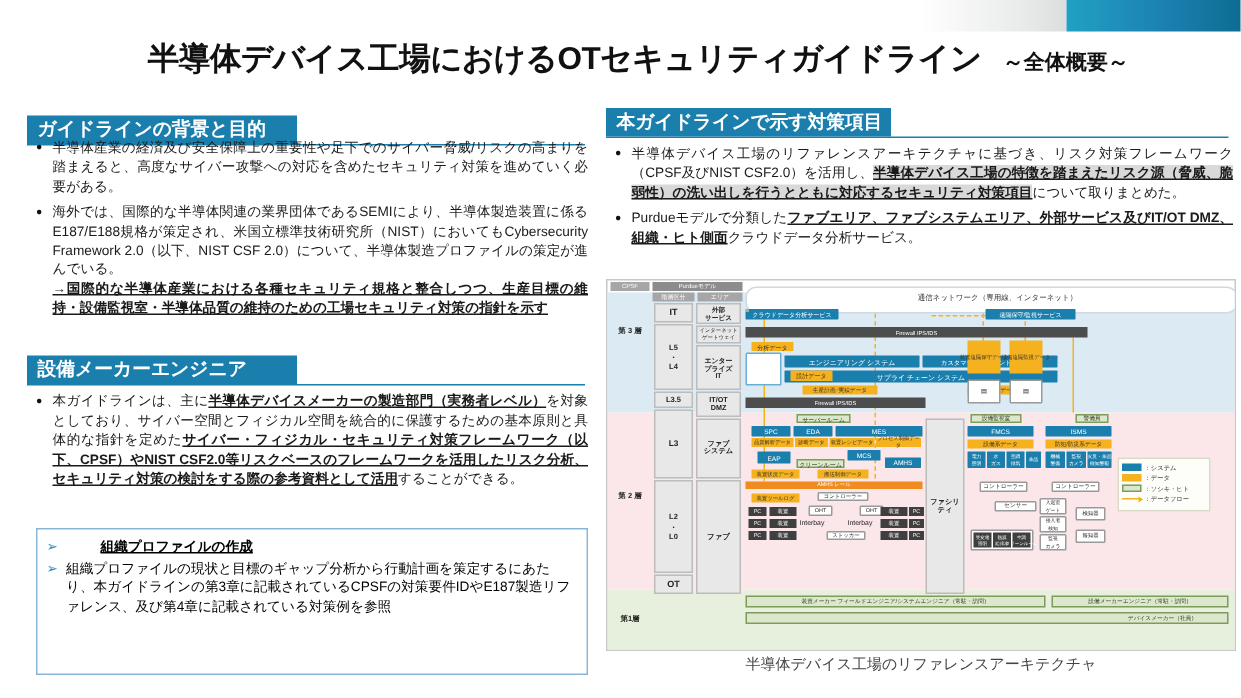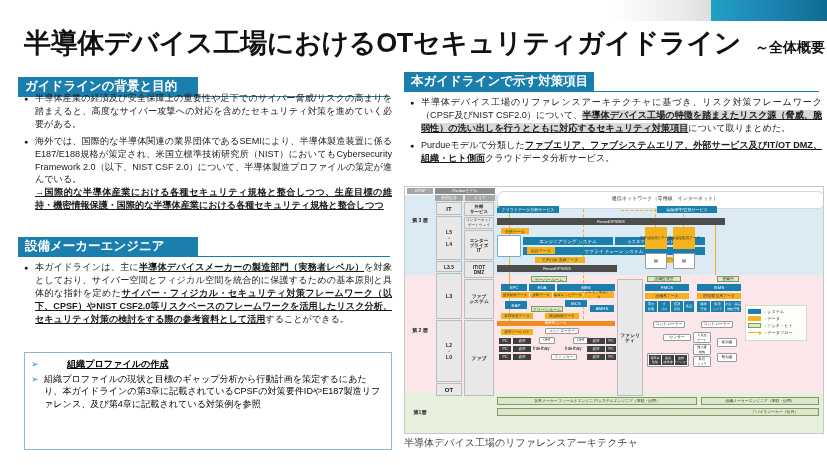--- a/index.html
+++ b/index.html
@@ -13,21 +13,21 @@
   
   #top-deco{position:absolute;top:0;left:0;width:827px;height:21px;}
   #top-deco .grad-grey{position:absolute;top:0;left:614px;width:97px;height:21px;
       background:linear-gradient(90deg,#ffffff 0%,#e9eaea 70%,#dcdddd 100%);}
   #top-deco .grad-blue{position:absolute;top:0;left:711px;width:116px;height:21px;
       background:linear-gradient(90deg,#21a0c4 0%,#1b7fae 60%,#0d6c92 100%);}
 
   
   #title{position:absolute;top:25px;left:0;width:827px;text-align:center;
       font-weight:bold;color:#111;white-space:nowrap;}
-  #title .main{font-size:27px;letter-spacing:-0.3px;margin-left:24px;}
+  #title .main{font-size:21px;letter-spacing:-0.3px;margin-left:24px;}
   #title .sub{font-size:14px;margin-left:14px;}
 
   
   .sec-head{position:absolute;height:19px;background:#1b7fae;color:#fff;
       font-size:12.5px;font-weight:bold;line-height:19px;padding-left:7px;
       box-sizing:border-box;}
   .sec-rule{position:absolute;height:1px;background:#1b7fae;}
 
   
   .bullet-list{position:absolute;font-size:9.1px;color:#1a1a1a;line-height:1.42;}
@@ -100,21 +100,21 @@
   #legend .sw.sys{background:#1b7fae;}
   #legend .sw.dat{background:#f5b11e;}
   #legend .sw.org{background:#dce8cd;border:0.6px solid #7f9c5c;box-sizing:border-box;}
   #legend .sw.flow{background:transparent;border-top:1px solid #f5b11e;height:0;
       position:relative;}
   #legend .sw.flow:after{content:"";position:absolute;right:-1px;top:-2px;
       border-left:3px solid #f5b11e;border-top:2px solid transparent;
       border-bottom:2px solid transparent;}
 
   #diagram-caption{position:absolute;top:436px;left:404px;width:420px;
-      text-align:left;font-size:10px;color:#444;}
+      text-align:center;font-size:10px;color:#444;}
 </style>
 </head>
 <body>
 
 <div id="top-deco">
   <div class="grad-grey"></div>
   <div class="grad-blue"></div>
 </div>
 
 <div id="title">
@@ -125,21 +125,21 @@
 <div class="sec-rule" style="left:18px;top:96px;width:372px;"></div>
 
 <div class="bullet-list" style="left:24px;top:92px;width:368px;">
   <div class="bl-item">
     <span class="dot">●</span>
     <span class="txt">半導体産業の経済及び安全保障上の重要性や足下でのサイバー脅威/リスクの高まりを踏まえると、高度なサイバー攻撃への対応を含めたセキュリティ対策を進めていく必要がある。</span>
   </div>
   <div class="bl-item">
     <span class="dot">●</span>
     <span class="txt">
-      <span>海外では、国際的な半導体関連の業界団体であるSEMIにより、半導体製造装置に係るE187/E188規格が策定され、米国立標準技術研究所（NIST）においてもCybersecurity Framework 2.0（以下、NIST CSF 2.0）について、半導体製造プロファイルの策定が進んでいる。</span><span class="concl">→国際的な半導体産業における各種セキュリティ規格と整合しつつ、生産目標の維持・機密情報保護・国際的な半導体産業における各種セキュリティ規格と整合しつつ</span>
+      <span>海外では、国際的な半導体関連の業界団体であるSEMIにより、半導体製造装置に係るE187/E188規格が策定され、米国立標準技術研究所（NIST）においてもCybersecurity Framework 2.0（以下、NIST CSF 2.0）について、半導体製造プロファイルの策定が進んでいる。</span><span class="concl">→国際的な半導体産業における各種セキュリティ規格と整合しつつ、生産目標の維持・設備監視室・半導体品質の維持のための工場セキュリティ対策の指針を示す</span>
     </span>
   </div>
 </div>
 
 <div class="sec-head" style="left:18px;top:237px;width:180px;">設備メーカーエンジニア</div>
 <div class="sec-rule" style="left:18px;top:256px;width:372px;"></div>
 
 <div class="bullet-list" style="left:24px;top:261px;width:368px;">
   <div class="bl-item">
     <span class="dot">●</span>
@@ -163,21 +163,21 @@
     </div>
   </div>
 </div>
 
 <div class="sec-head" style="left:404px;top:72px;width:190px;">本ガイドラインで示す対策項目</div>
 <div class="sec-rule" style="left:404px;top:91px;width:415px;"></div>
 
 <div class="bullet-list" style="left:410px;top:96px;width:412px;">
   <div class="bl-item">
     <span class="dot">●</span>
-    <span class="txt"><span>半導体デバイス工場のリファレンスアーキテクチャに基づき、リスク対策フレームワーク（CPSF及びNIST CSF2.0）について、</span><span class="hl">半導体デバイス工場の特徴を踏まえたリスク源（脅威、脆弱性）の洗い出しを行うとともに対応するセキュリティ対策項目</span><span>について取りまとめた。</span></span>
+    <span class="txt"><span>半導体デバイス工場のリファレンスアーキテクチャに基づき、リスク対策フレームワーク（CPSF及びNIST CSF2.0）を活用し、</span><span class="hl">半導体デバイス工場の特徴を踏まえたリスク源（脅威、脆弱性）の洗い出しを行うとともに対応するセキュリティ対策項目</span><span>について取りまとめた。</span></span>
   </div>
   <div class="bl-item">
     <span class="dot">●</span>
     <span class="txt"><span>Purdueモデルで分類した</span><span class="ub">ファブエリア、ファブシステムエリア、外部サービス及びIT/OT DMZ、組織・ヒト側面</span><span>クラウドデータ分析サービス。</span></span>
   </div>
 </div>
 
 <div id="diagram">
 
   <div class="band band-it" style="top:8px;height:80px;"></div>

